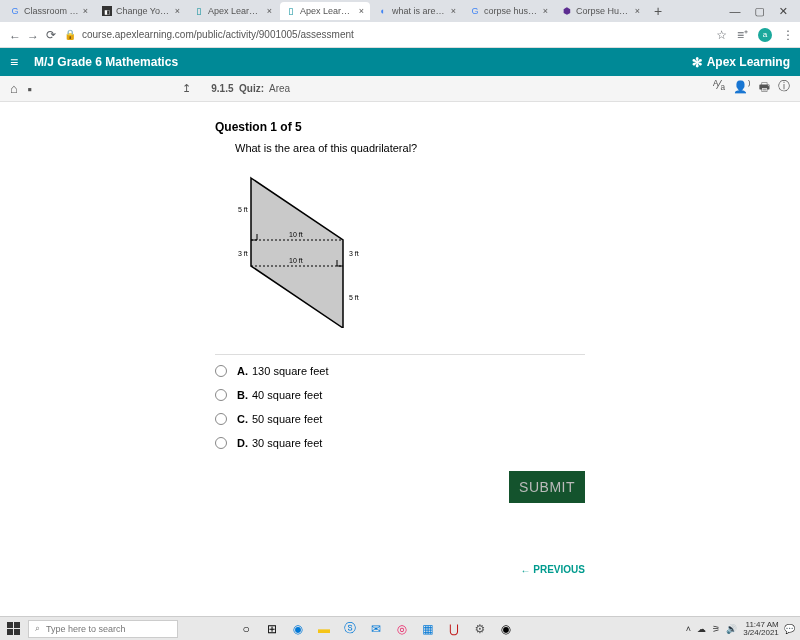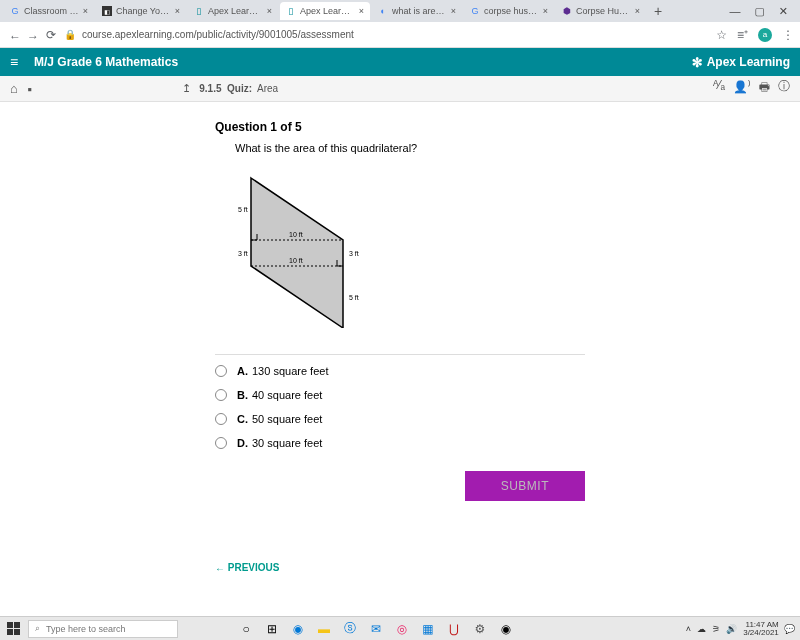--- a/index.html
+++ b/index.html
@@ -26,42 +26,42 @@
   .apex-header { height: 28px; background:#008996; color:#fff; display:flex; align-items:center; padding:0 10px; }
   .hamburger { width:18px; font-size:14px; }
   .course-title { font-size:12px; font-weight:bold; margin-left:6px; }
   .brand { margin-left:auto; font-size:12px; font-weight:bold; display:flex; align-items:center; gap:4px; }
   .brand-icon { font-size:13px; }
 
   
   .subbar { height: 26px; background:#f5f5f5; border-bottom:1px solid #e0e0e0; display:flex; align-items:center; padding:0 10px; color:#555; }
   .subbar .homeicon, .subbar .caseicon { font-size:13px; margin-right:10px; color:#555; }
   .subbar .upicon { margin-left:140px; margin-right:8px; font-size:11px;}
-  .subbar .crumb { font-size:10px; }
+  .subbar .crumb { font-size:10px;margin-left:12px; }
   .subbar .crumb b { font-weight:bold; }
   .subbar .tools { margin-left:auto; display:flex; gap:8px; font-size:12px; color:#555; }
 
   
   .content { position:relative; height: calc(640px - 22px - 26px - 28px - 26px - 26px - 24px); overflow:auto; }
   .qwrap { width: 370px; margin: 18px auto 0 auto; }
   .qtitle { font-size:12px; font-weight:bold; margin-bottom:8px; }
   .qprompt { font-size:11px; margin-bottom:14px;margin-left:20px; }
 
   .figure { width:160px; height:160px; margin: 0 0 10px 6px; }
 
   .divider { border-top:1px solid #ddd; margin: 14px 0 10px 0; }
 
   .options { }
   .opt { display:flex; align-items:center; margin-bottom:12px; font-size:11px; }
   .radio { width:12px; height:12px; border:1.5px solid #888; border-radius:50%; margin-right:10px; }
   .opt .letter { font-weight:bold; margin-right:4px; }
 
-  .submit { float:right; background:#a21caf; color:#bbb; font-size:12px; padding:8px 36px; border:none; margin-top:10px; letter-spacing:0.5px;}
-
-  .prevbar { clear:both; padding-top:60px; }
+  .submit { float:right; background:#14532d; color:#bbb; font-size:14px; padding:8px 10px; border:none; margin-top:10px; letter-spacing:0.5px;}
+
+  .prevbar { clear:both; padding-top:60px;text-align:right; }
   .prevlink { color:#009b8e; font-size:10px; font-weight:bold; }
 
   
   .taskbar { position:absolute; bottom:0; left:0; right:0; height:24px; background:#e8e8e8; border-top:1px solid #ccc; display:flex; align-items:center; padding:0 4px; }
   .winlogo { width:20px; display:flex; flex-wrap:wrap; gap:1px; padding:3px;}
   .winlogo span{ width:6px; height:6px; background:#333;}
   .search { display:flex; align-items:center; background:#fff; border:1px solid #ccc; height:18px; width:150px; margin-left:4px; padding:0 6px; font-size:9px; color:#777; gap:6px;}
   .tbicons { display:flex; align-items:center; gap:10px; margin-left:60px; }
   .tbicon { width:16px; height:16px; display:flex; align-items:center; justify-content:center; font-size:12px; }
   .tray { margin-left:auto; display:flex; align-items:center; gap:6px; font-size:9px; color:#333; }

